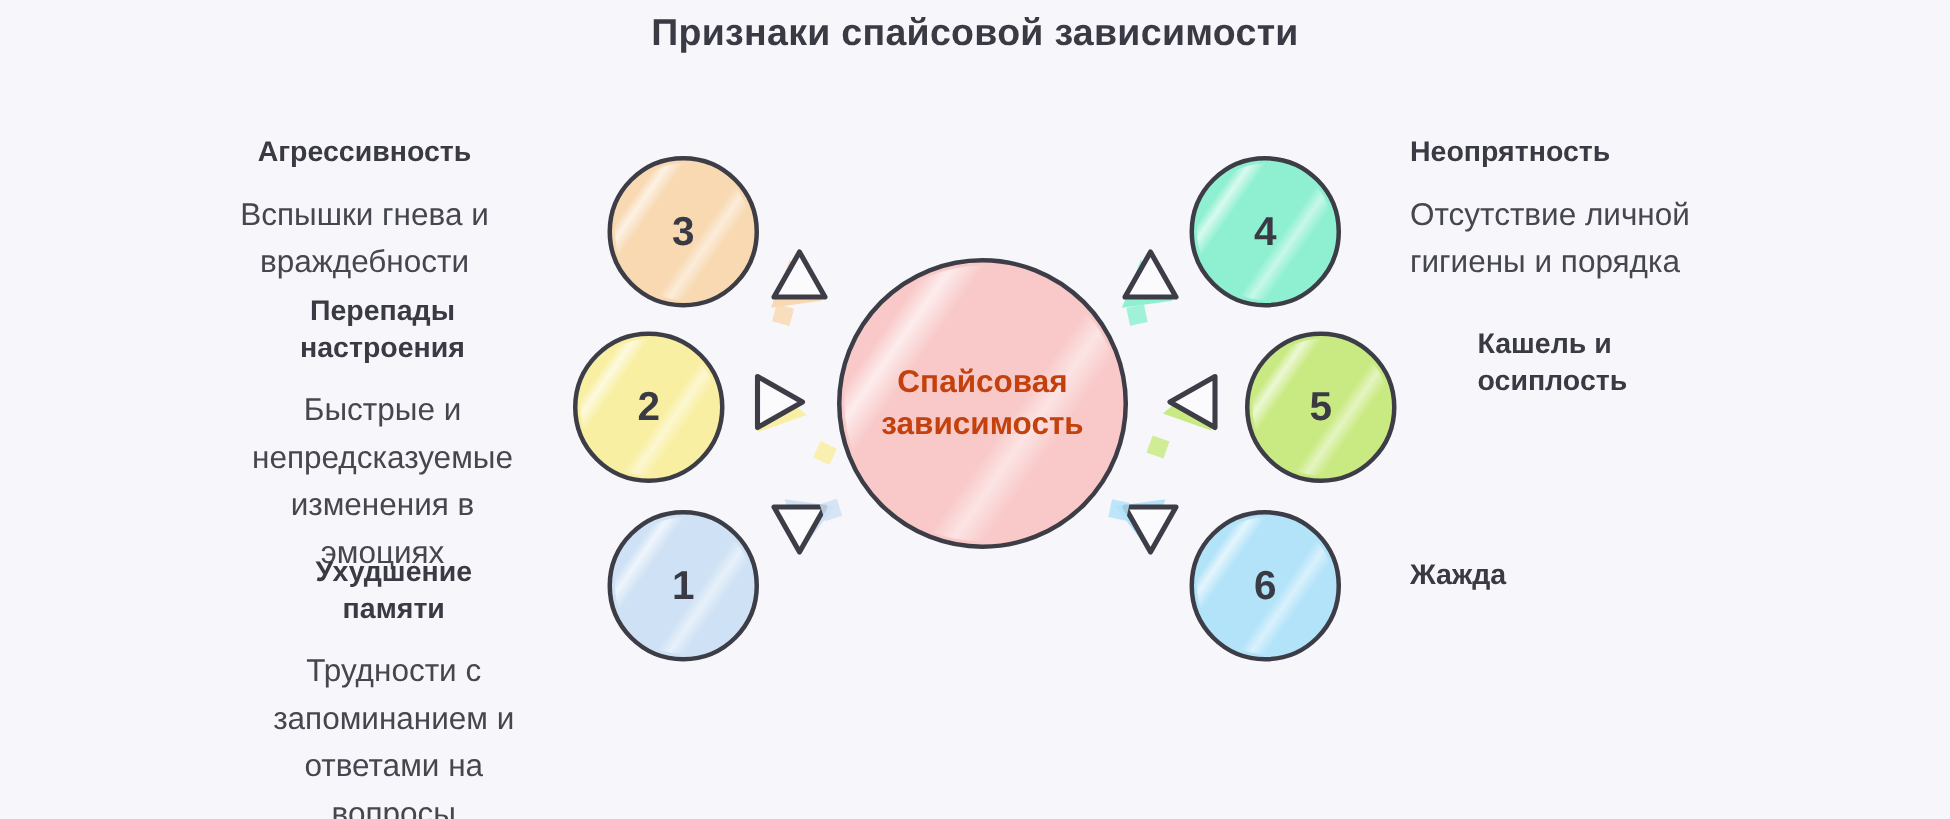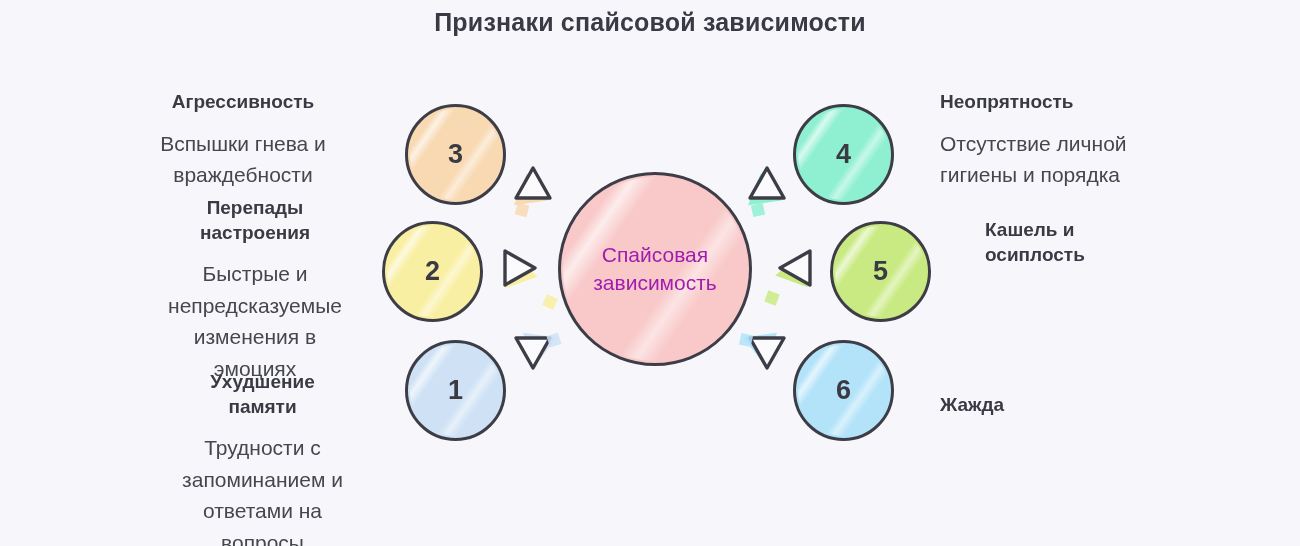--- a/index.html
+++ b/index.html
@@ -40,22 +40,22 @@
     border-radius: 50%;
     background: linear-gradient(125deg,
       rgba(255,255,255,0) 18%, rgba(255,255,255,.65) 23%, rgba(255,255,255,0) 30%,
       rgba(255,255,255,0) 58%, rgba(255,255,255,.5) 64%, rgba(255,255,255,0) 71%);
     pointer-events: none;
   }
   .circle > span { position: relative; z-index: 2; }
   .center-circle {
     left: 558px; top: 172px;
     width: 194px; height: 194px;
-    font-size: 21px; font-weight: normal;
-    color: #a21caf; text-align: center;
+    font-size: 21px; font-weight: bold;
+    color: #c2410c; text-align: center;
     line-height: 1.35;
   }
   .center-circle > span { white-space: pre-line; }
   .node {
     width: 101px; height: 101px;
     font-size: 27px; font-weight: bold;
     color: #3a3a44;
   }
   .n3 { left: 405px; top: 104px; }
   .n2 { left: 382px; top: 221px; }
@@ -96,21 +96,21 @@
     white-space: pre-line;
     color: #46464f;
   }
   .label-left { text-align: center; }
   .label-right { text-align: left; }
   .lA { left: 138px; top: 90px;  width: 210px; }
   .lB { left: 145px; top: 196px; width: 220px; }
   .lC { left: 165px; top: 370px; width: 195px; }
   .lD { left: 940px; top: 90px;  width: 215px; }
   .lE { left: 985px; top: 204px; width: 175px; margin-top: 14px; }
-  .lF { left: 940px; top: 393px; width: 215px; }
+  .lF { left: 940px; top: 372px; width: 215px; }
 </style>
 </head>
 <body>
 
 <div class="canvas">
 
   <h1 class="title">Признаки спайсовой зависимости</h1>
 
   <div class="circle center-circle" style="background-color: rgb(249, 201, 201);">
     <span>Спайсовая

